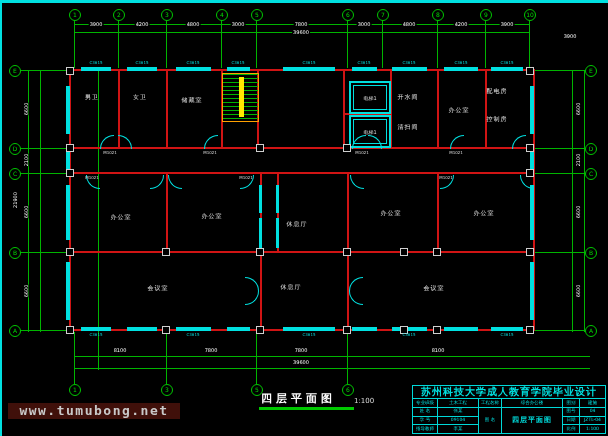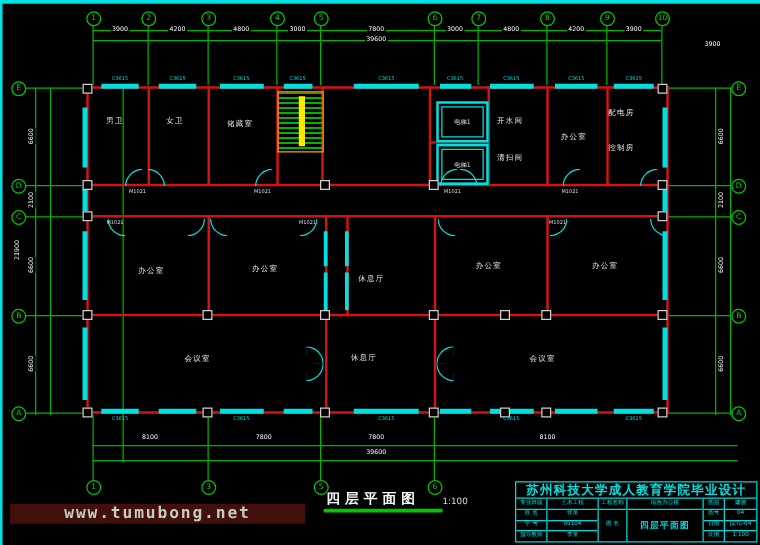--- a/index.html
+++ b/index.html
@@ -31,21 +31,21 @@
              font-size:10px;font-weight:bold;letter-spacing:1px;white-space:nowrap;}
   #tb-body{display:flex;height:34px;}
   .tbc{display:flex;flex-direction:column;border-right:1px solid #00d8d8;}
   .tbc:last-child{border-right:none;}
   .tbcell{flex:1;border-bottom:1px solid #00d8d8;display:flex;align-items:center;justify-content:center;
           font-size:4.5px;line-height:1;white-space:nowrap;overflow:hidden;}
   .tbcell:last-child{border-bottom:none;}
   .big{font-size:7px;font-weight:bold;letter-spacing:1px;}
   #wm-logo{position:absolute;left:8px;top:344px;font-size:52px;font-weight:bold;color:#4a190d;
            letter-spacing:4px;line-height:1;z-index:50;opacity:.95;}
-  #wm-url{position:absolute;left:8px;top:403px;width:236px;height:16px;background:#40100a;color:#c9c9c9;
+  #wm-url{position:absolute;left:8px;top:403px;width:172px;height:16px;background:#40100a;color:#c9c9c9;
           font-family:"DejaVu Sans Mono",monospace;font-size:13px;font-weight:bold;letter-spacing:1.5px;
           line-height:16px;text-align:center;z-index:51;}
   #plan-title{position:absolute;left:261px;top:391px;color:#fff;font-size:11px;font-weight:bold;letter-spacing:4px;white-space:nowrap;}
   #plan-underline{position:absolute;left:259px;top:407px;width:95px;height:3px;background:#00c800;}
   #plan-scale{position:absolute;left:354px;top:397px;color:#ddd;font-size:7px;}
 </style>
 </head>
 <body>
 
 <div id="canvas">

